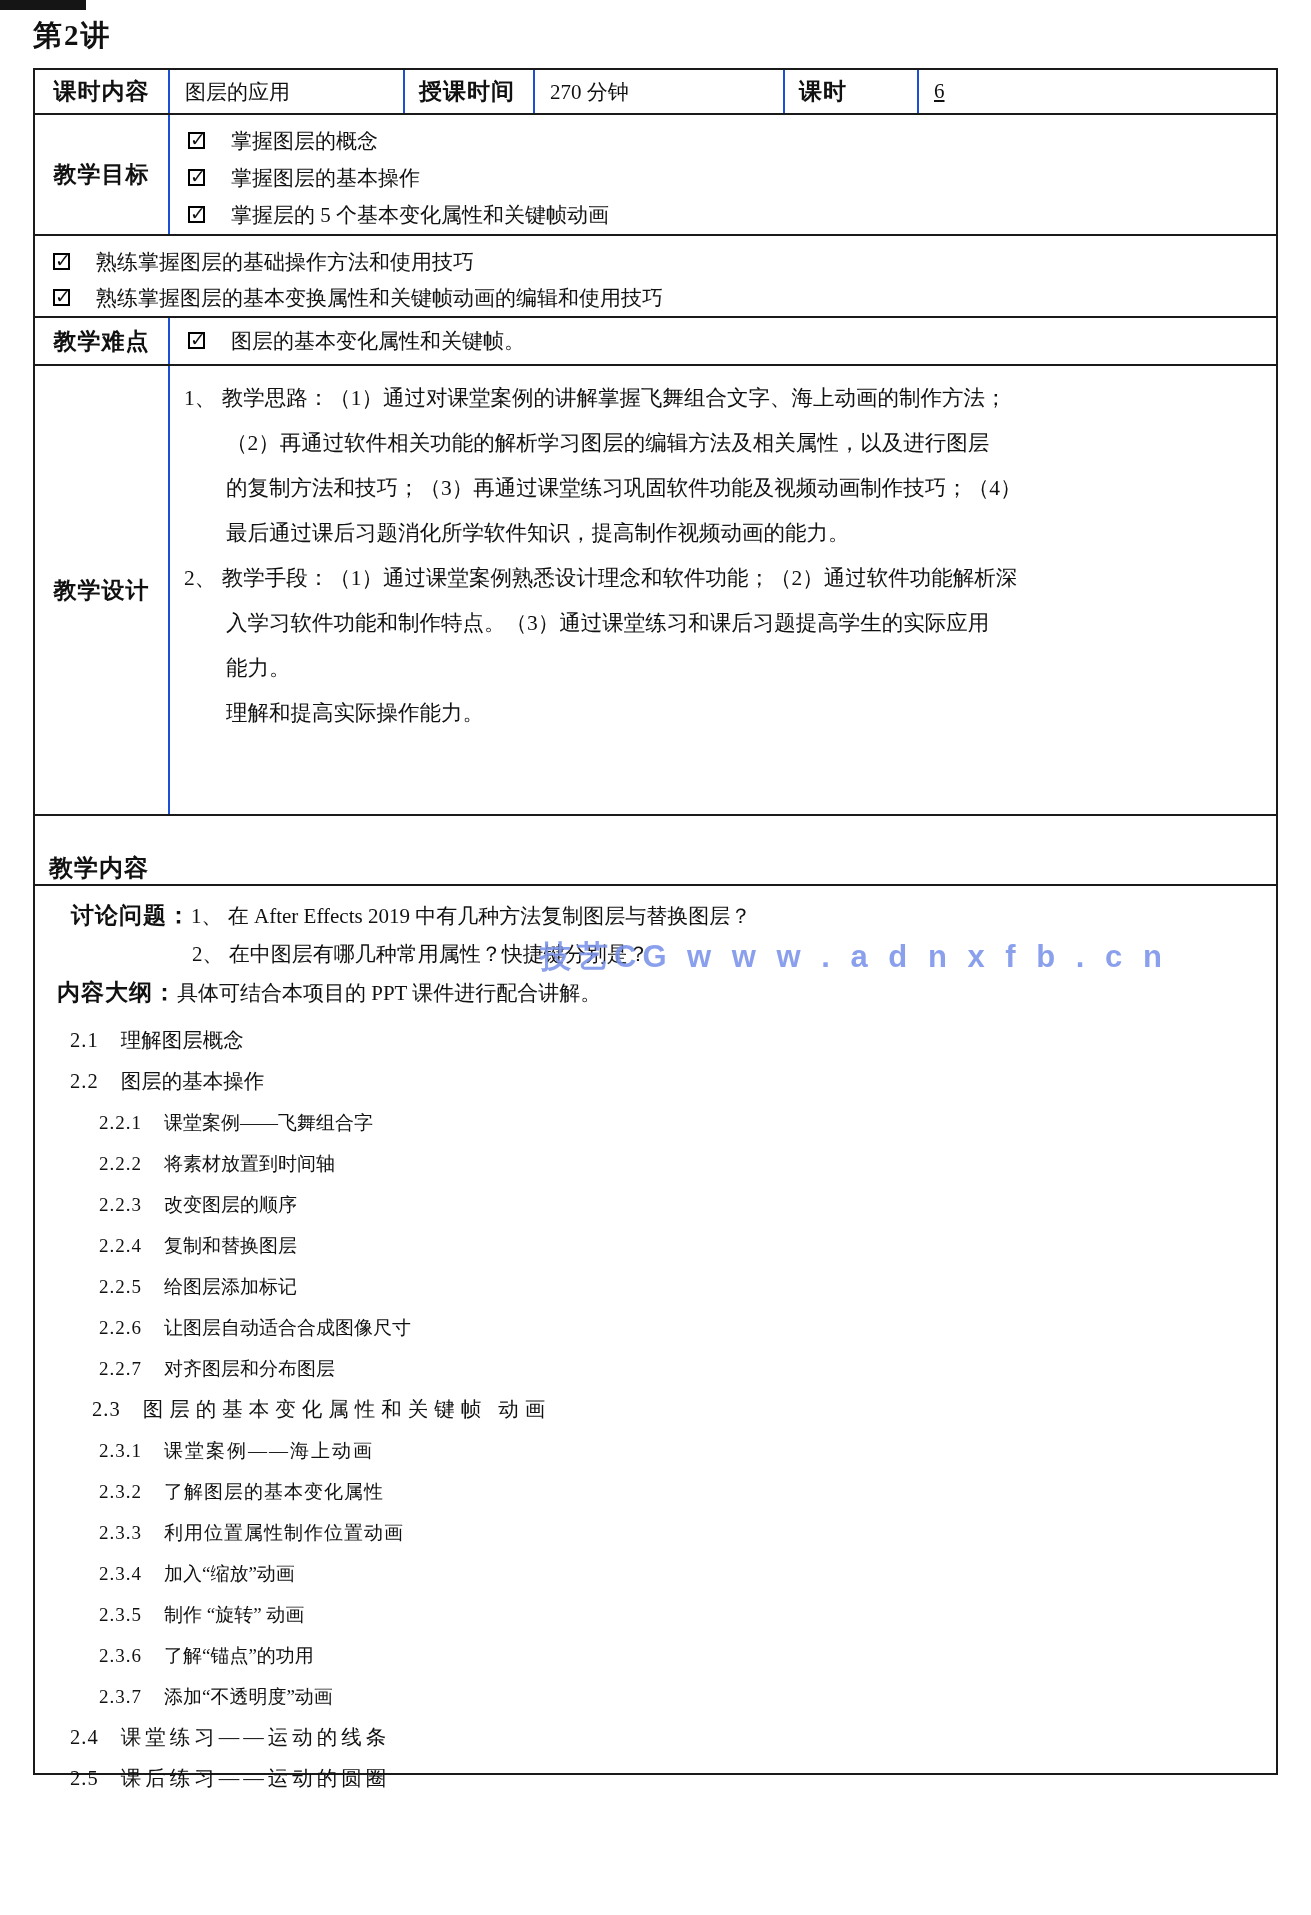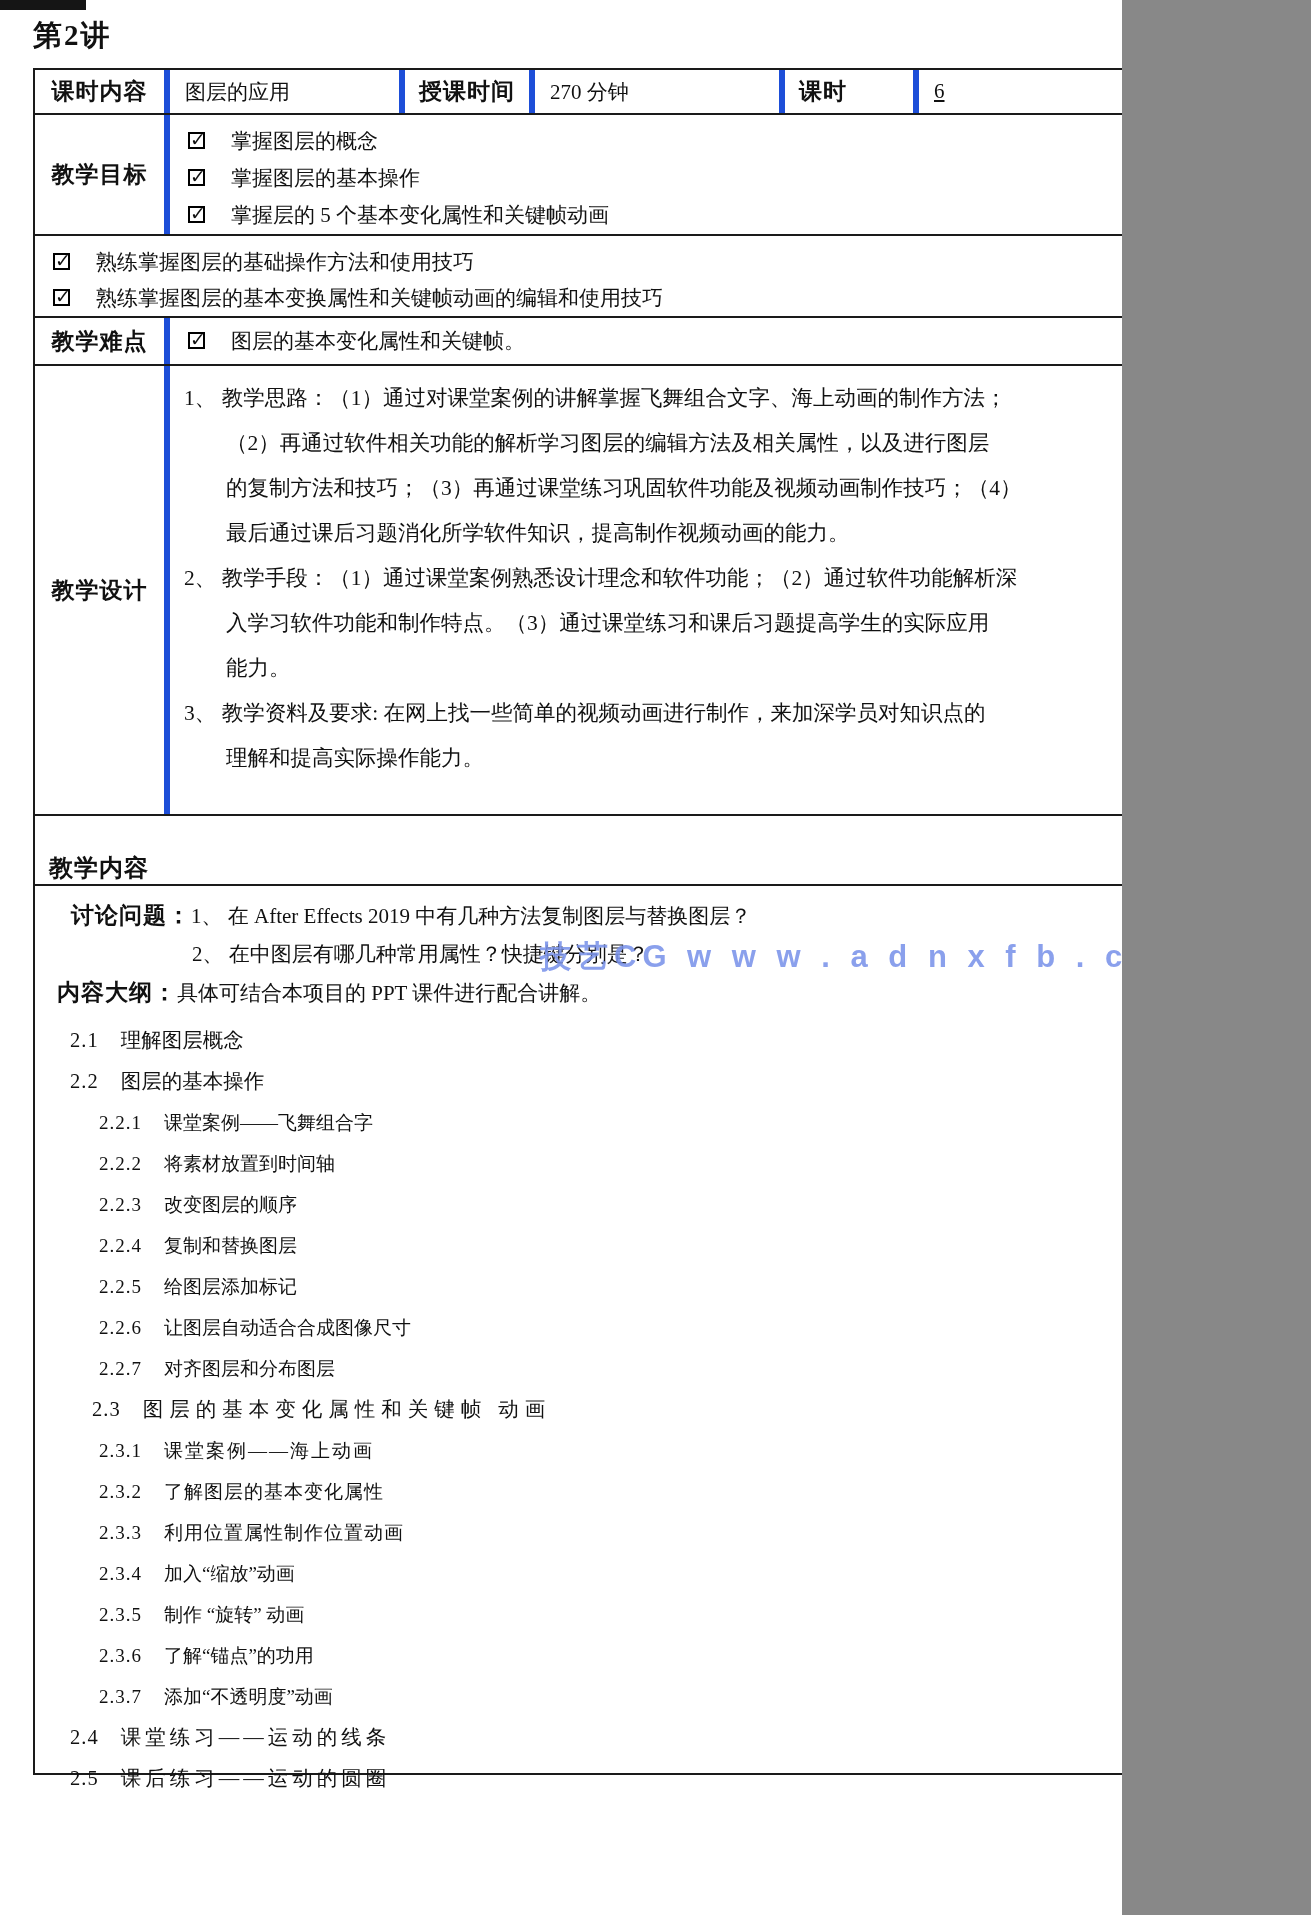--- a/index.html
+++ b/index.html
@@ -1,39 +1,39 @@
 <!DOCTYPE html>
 <html><head>
 <meta charset="utf-8">
 <style>
   html,body{margin:0;padding:0;background:#888;}
   #page{
     position:relative;
-    width:1122px;height:1915px;
+    width:1311px;height:1915px;
     background:#ffffff;
     font-family:"Liberation Serif","DejaVu Serif",serif;
     color:#111;
     overflow:hidden;
   }
   #corner-bar{position:absolute;left:0;top:0;width:86px;height:10px;background:#151515;}
   #doc-title{
     position:absolute;left:33px;top:16px;
     font-size:29px;font-weight:600;letter-spacing:2px;
     font-family:"Liberation Serif","DejaVu Serif",serif;
   }
   
   #lesson-table{
     position:absolute;left:33px;top:68px;width:1245px;height:1707px;
     border:2px solid #1a1a1a;
     box-sizing:border-box;
     display:flex;flex-direction:column;
   }
   .t-row{display:flex;box-sizing:border-box;border-bottom:2px solid #1a1a1a;}
   .t-row:last-child{border-bottom:none;}
-  .cell{box-sizing:border-box;border-right:6px solid #1d4ed8;overflow:hidden;}
+  .cell{box-sizing:border-box;border-right:2px solid #1d4ed8;overflow:hidden;}
   .cell:last-child{border-right:none;}
   .label-cell{
     display:flex;align-items:center;justify-content:center;
     font-family:"Liberation Sans","DejaVu Sans",sans-serif;
     font-weight:700;font-size:23px;letter-spacing:1px;
     flex:0 0 135px;
   }
   .hdr-val{display:flex;align-items:center;font-size:21px;padding-left:15px;}
   
   #row-head{flex:0 0 45px;}
@@ -166,21 +166,20 @@
     <div class="t-row" id="row-design">
       <div class="cell label-cell">教学设计</div>
       <div class="cell" id="design-lines">
           <div class="design-line">1、 教学思路：（1）通过对课堂案例的讲解掌握飞舞组合文字、海上动画的制作方法；</div>
           <div class="design-line ind">（2）再通过软件相关功能的解析学习图层的编辑方法及相关属性，以及进行图层</div>
           <div class="design-line ind">的复制方法和技巧；（3）再通过课堂练习巩固软件功能及视频动画制作技巧；（4）</div>
           <div class="design-line ind">最后通过课后习题消化所学软件知识，提高制作视频动画的能力。</div>
           <div class="design-line">2、 教学手段：（1）通过课堂案例熟悉设计理念和软件功能；（2）通过软件功能解析深</div>
           <div class="design-line ind">入学习软件功能和制作特点。（3）通过课堂练习和课后习题提高学生的实际应用</div>
           <div class="design-line ind">能力。</div>
-          <div class="design-line">3、 教学资料及要求: 在网上找一些简单的视频动画进行制作，来加深学员对知识点的</div>
           <div class="design-line ind">理解和提高实际操作能力。</div>
         </div>
     </div>
 
     <div class="t-row" id="row-content-header">
       <div class="cell" id="content-header-cell">教学内容</div>
     </div>
 
     <div class="t-row" id="row-content">
       <div class="cell" id="content-cell">

